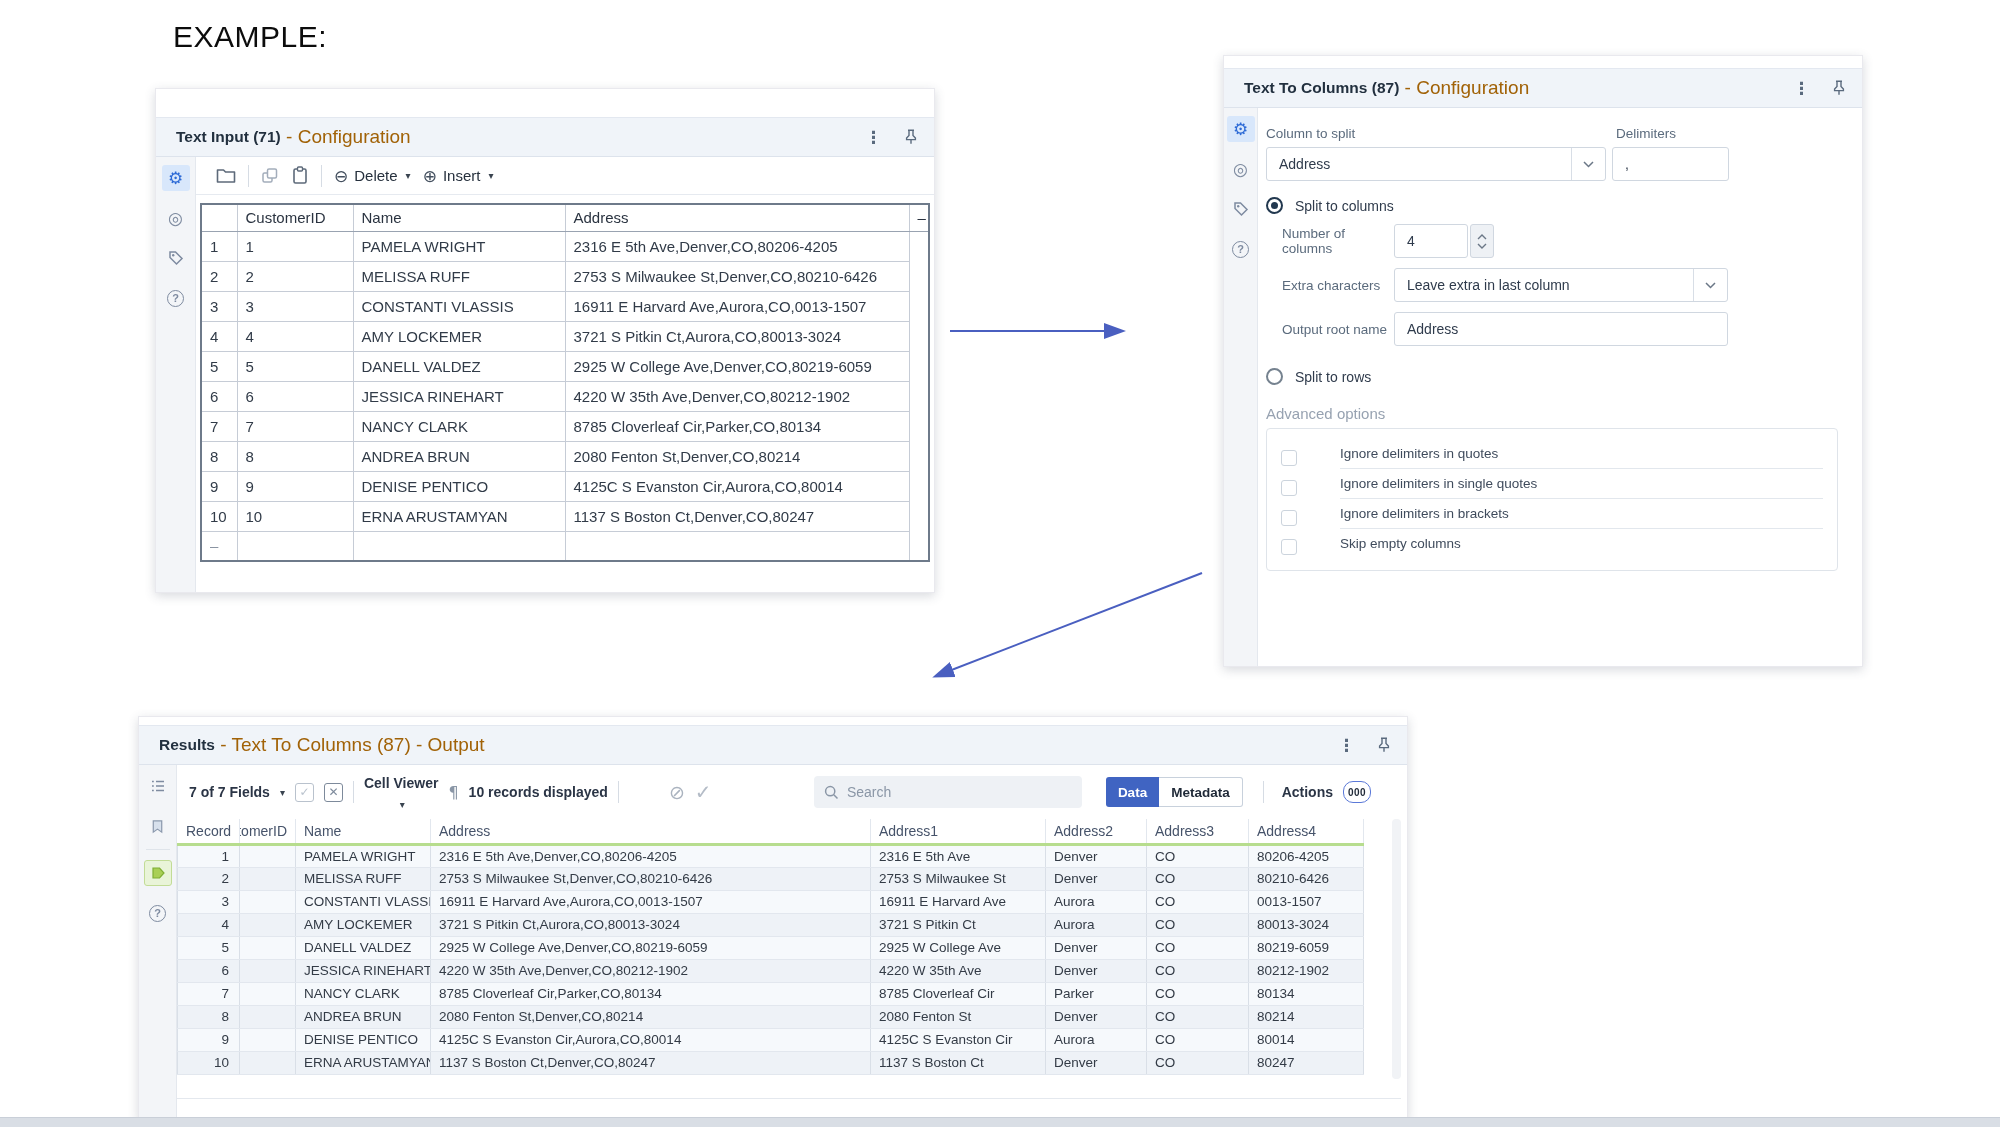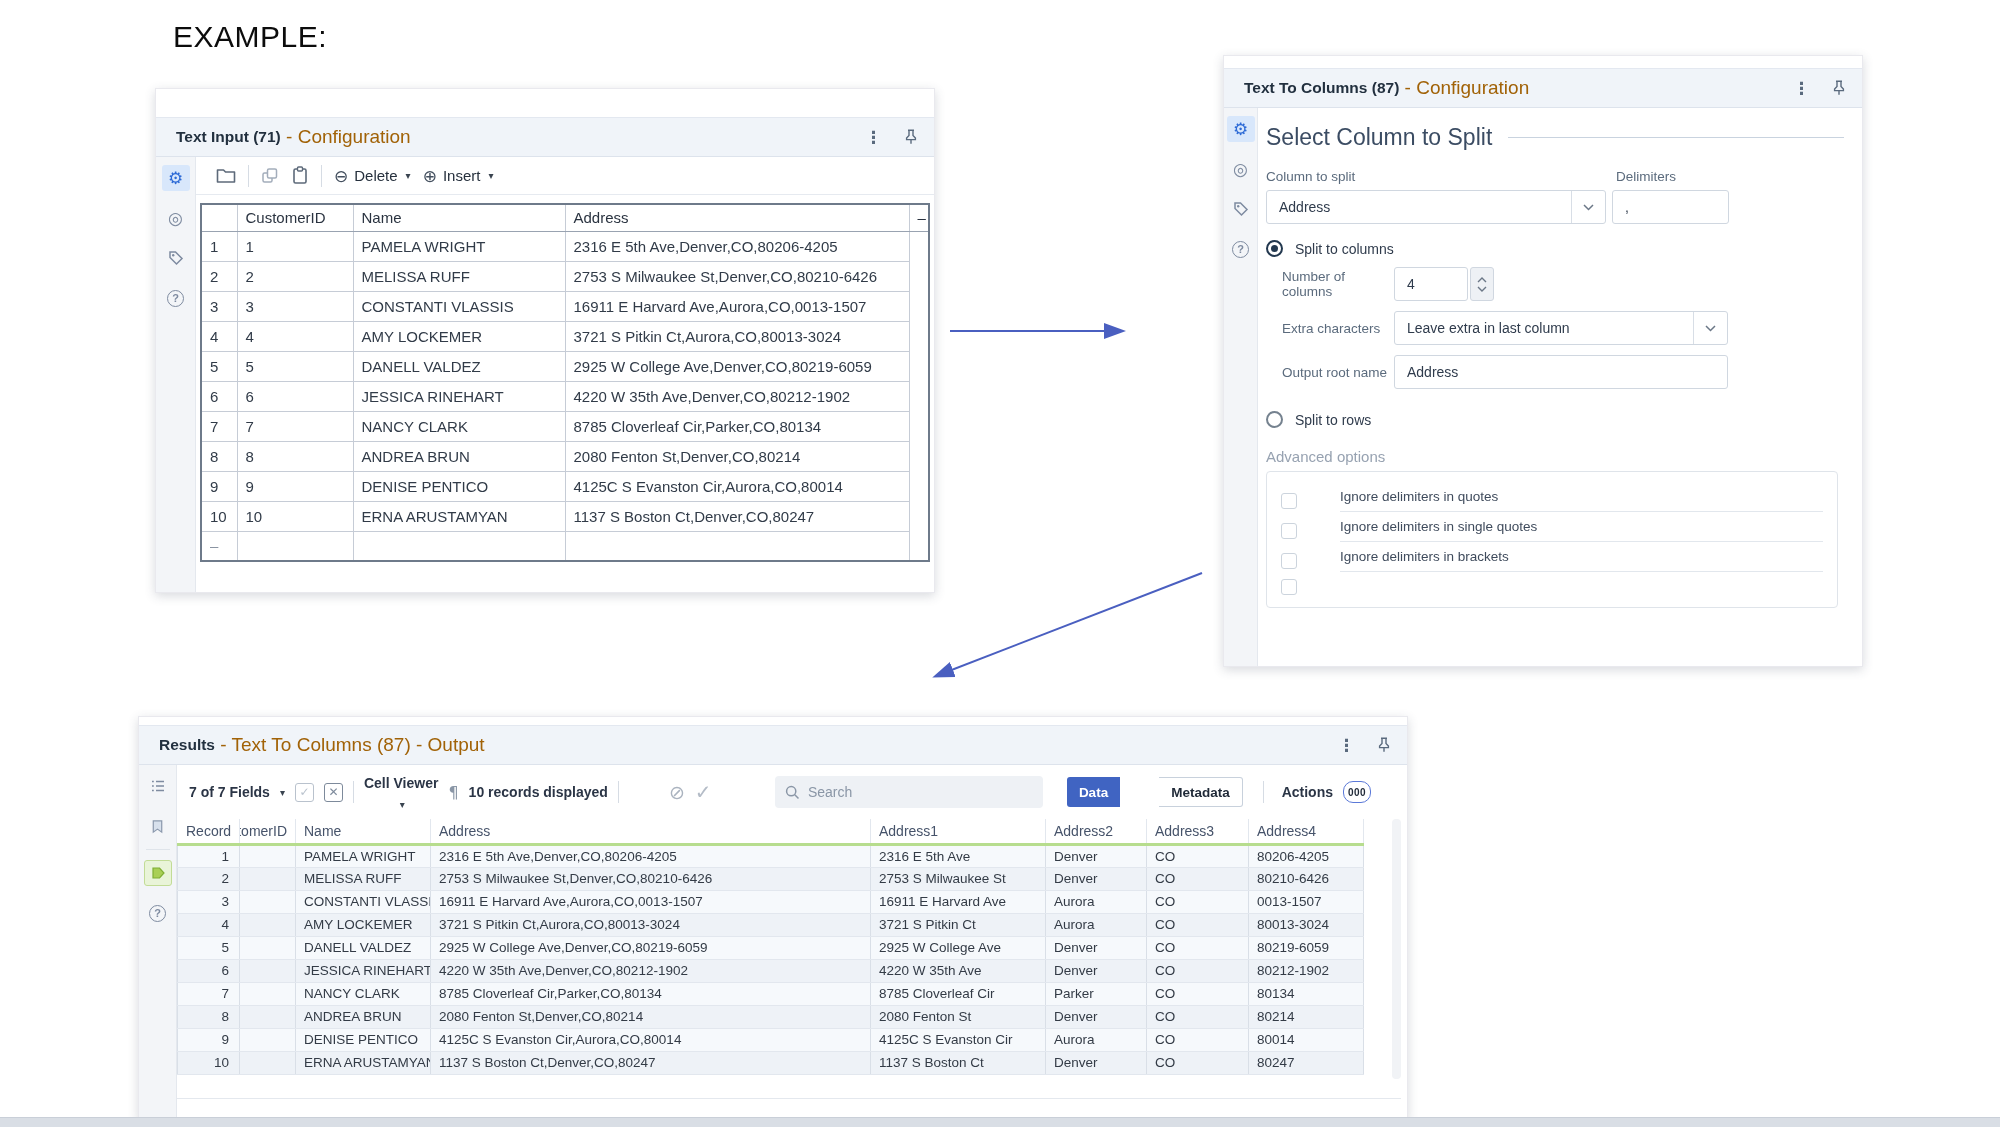--- a/index.html
+++ b/index.html
@@ -85,21 +85,21 @@
   .res-toolbar { height:54px; display:flex; align-items:center; gap:10px; padding:0 36px 0 12px; }
   .tb-text { font-size:14px; font-weight:600; color:#2b3546; white-space:nowrap; }
   .mini-box { width:19px; height:19px; border-radius:3px; display:flex; align-items:center; justify-content:center; font-size:12px; }
   .mini-box.chk { border:1.6px solid #b9c2cd; color:#b9c2cd; }
   .mini-box.xbx { border:1.6px solid #7d8a9b; color:#7d8a9b; }
   .pilcrow { font-size:16px; color:#8a96a6; }
   .nosym { font-size:19px; color:#aab3bf; }
   .oksym { font-size:20px; color:#b4bcc7; }
   .search-box { margin-left:auto; width:268px; height:32px; background:#eef1f5; border-radius:4px; display:flex; align-items:center; gap:8px; padding:0 10px; }
   .search-ph { font-size:14px; color:#8a96a6; }
-  .seg { display:flex; height:30px;gap:39px; }
+  .seg { display:flex; height:30px; }
   .seg-data { background:#4064c2; color:#fff; font-size:13.5px; font-weight:600; display:flex; align-items:center; padding:0 12px; border-radius:3px 0 0 3px; }
   .seg-meta { background:#fff; color:#1f2937; font-size:13.5px; font-weight:600; display:flex; align-items:center; padding:0 12px; border:1px solid #c8d1dc; border-left:none; border-radius:0 3px 3px 0; }
   .more-box { width:28px; height:22px; border:1.5px solid #5b79d8; border-radius:10px; display:flex; align-items:center; justify-content:center; font-size:10px; font-weight:700; letter-spacing:0.5px; color:#1f2937; }
   .res-table-wrap { padding-left:0; }
   table.res-table { border-collapse:collapse; table-layout:fixed; width:1224px; }
   table.res-table th { font-size:14px; font-weight:400; color:#46536a; text-align:left; padding:0 8px; height:25px; border-bottom:3px solid #b7dd8e; border-right:1px solid #e2e7ee; white-space:nowrap; overflow:hidden; background:#fff; }
   table.res-table th.h1 { direction:rtl; }
   table.res-table th.hf { border-bottom:none; border-right:none; }
   table.res-table td { font-size:13.5px; color:#333b46; padding:0 8px; height:23px; border-right:1px solid #d9dfe7; border-bottom:1px solid #e2e7ee; white-space:nowrap; overflow:hidden; }
   table.res-table td.c0 { text-align:right; padding-right:10px; border-left:1px solid #d9dfe7; }
@@ -287,24 +287,20 @@
         <svg width="16" height="16" viewBox="0 0 16 16">
             <path d="M2 2h5.5L14 8.5 8.5 14 2 7.5z" fill="none" stroke="#7e8ba0" stroke-width="1.5"></path>
             <circle cx="5.2" cy="5.2" r="1.2" fill="#7e8ba0"></circle>
           </svg>
       </span>
       <span class="strip-icon">
           <span class="help-ring">?</span>
         </span>
     </div>
     <div class="ttc-content">
-      <div class="ttc-heading-row">
-        <span class="ttc-heading">Select Column to Split</span>
-        <span class="ttc-rule"></span>
-      </div>
       <div class="labels-row">
         <span class="field-label first">Column to split</span>
         <span class="field-label">Delimiters</span>
       </div>
       <div class="inputs-row">
         <div class="combo split-combo">
           <span class="val">Address</span>
           <span class="chev-box">
             <svg width="11" height="7" viewBox="0 0 11 7">
                 <polyline points="1,1 5.5,5.5 10,1" fill="none" stroke="#6b7787" stroke-width="1.5"></polyline>
@@ -365,20 +361,21 @@
           <div class="adv-row">
             <span class="checkbox"></span>
             <span class="adv-text">Ignore delimiters in single quotes</span>
           </div>
           <div class="adv-row">
             <span class="checkbox"></span>
             <span class="adv-text">Ignore delimiters in brackets</span>
           </div>
           <div class="adv-row">
             <span class="checkbox"></span>
+            <span class="adv-text">Skip empty columns</span>
           </div>
         </div>
     </div>
   </div>
 </section>
 
 <section class="panel res-panel">
   <header class="titlebar">
     <span class="t-bold">Results</span>
       <span class="t-rest"> - Text To Columns (87) - Output</span>

